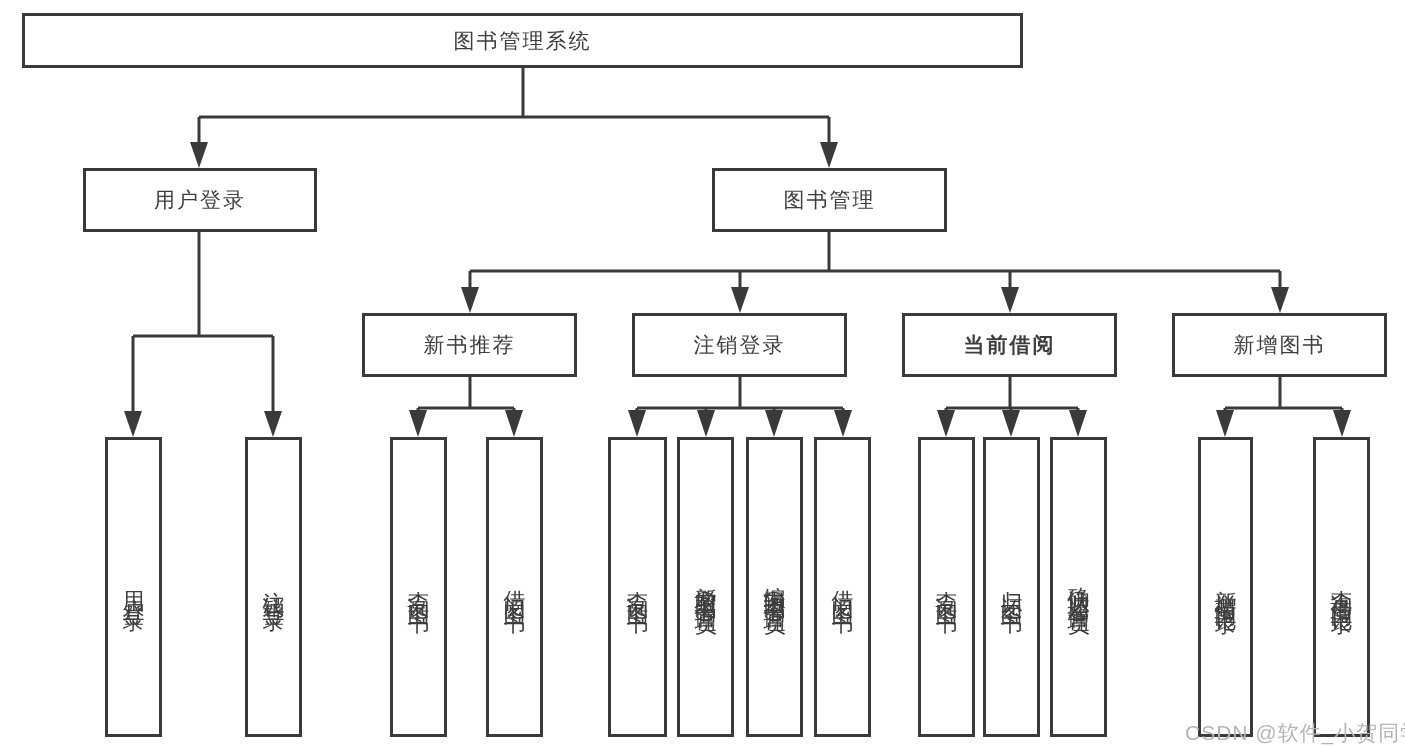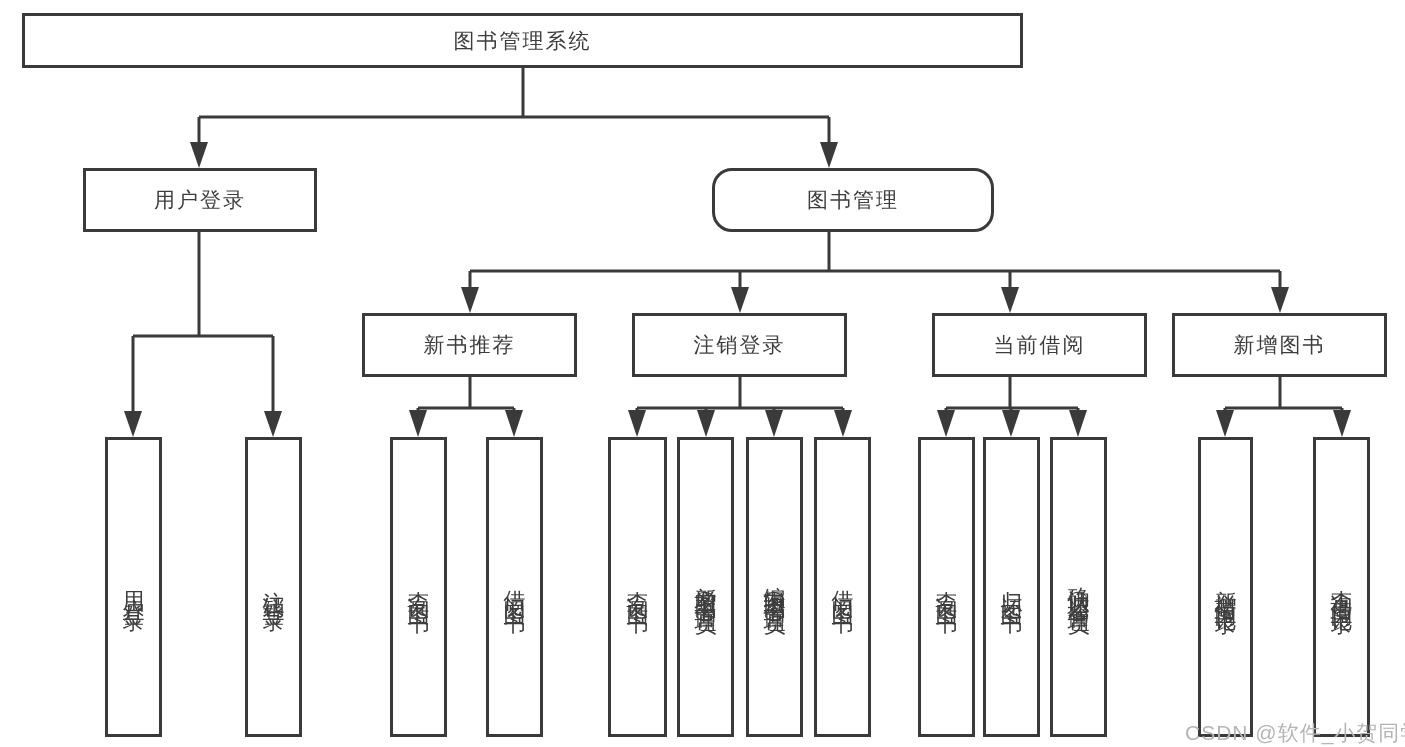--- a/index.html
+++ b/index.html
@@ -121,31 +121,31 @@
     </g>
   </svg>
 
   <div class="box root-box">
     <span class="hlabel">图书管理系统</span>
   </div>
 
   <div class="box lvl2-box" style="left:83px; width:234px;">
     <span class="hlabel">用户登录</span>
   </div>
-  <div class="box lvl2-box" style="left:712px; width:282px;border-radius:20px;">
+  <div class="box lvl2-box" style="left:712px; width:235px;">
     <span class="hlabel">图书管理</span>
   </div>
 
   <div class="box lvl3-box" style="left:362px;">
     <span class="hlabel">新书推荐</span>
   </div>
   <div class="box lvl3-box" style="left:632px;">
     <span class="hlabel">注销登录</span>
   </div>
-  <div class="box lvl3-box" style="left:932px;">
+  <div class="box lvl3-box" style="left:902px;font-weight:bold;">
     <span class="hlabel">当前借阅</span>
   </div>
   <div class="box lvl3-box" style="left:1172px;">
     <span class="hlabel">新增图书</span>
   </div>
 
   <div class="leaf" style="left:105px;">
     <span class="vtext">用户登录</span>
   </div>
   <div class="leaf" style="left:245px;">

